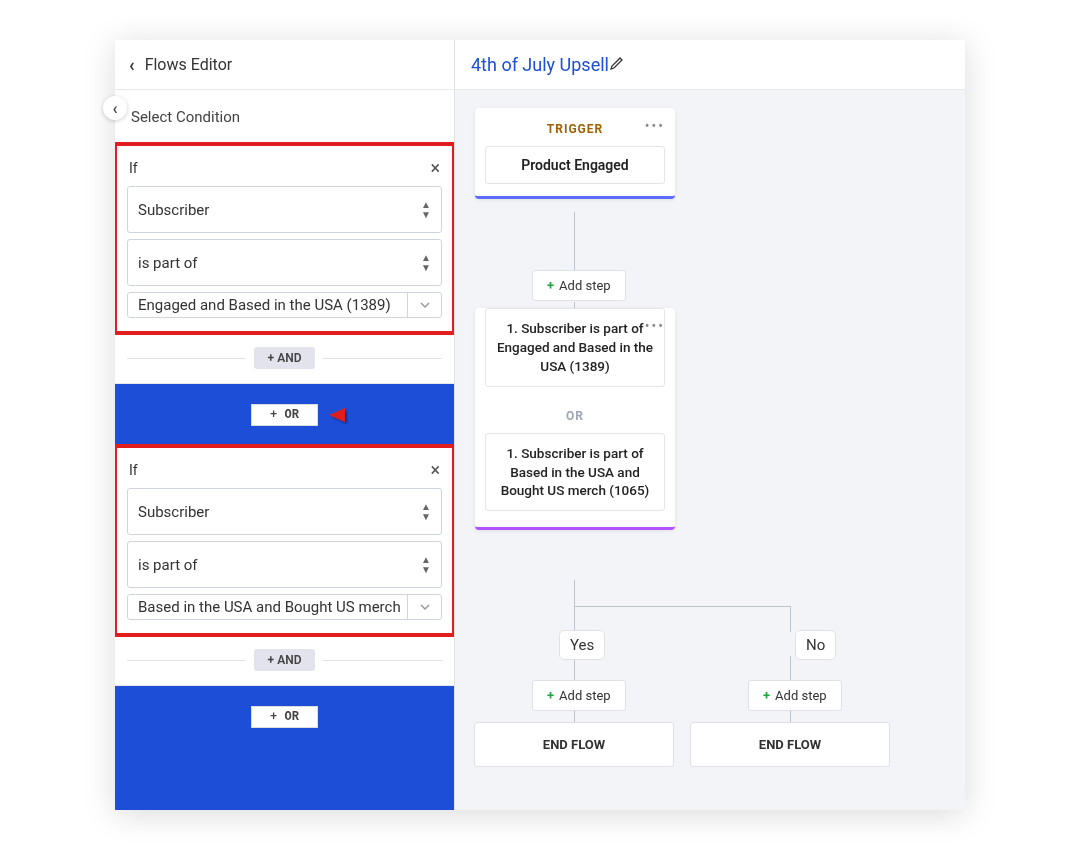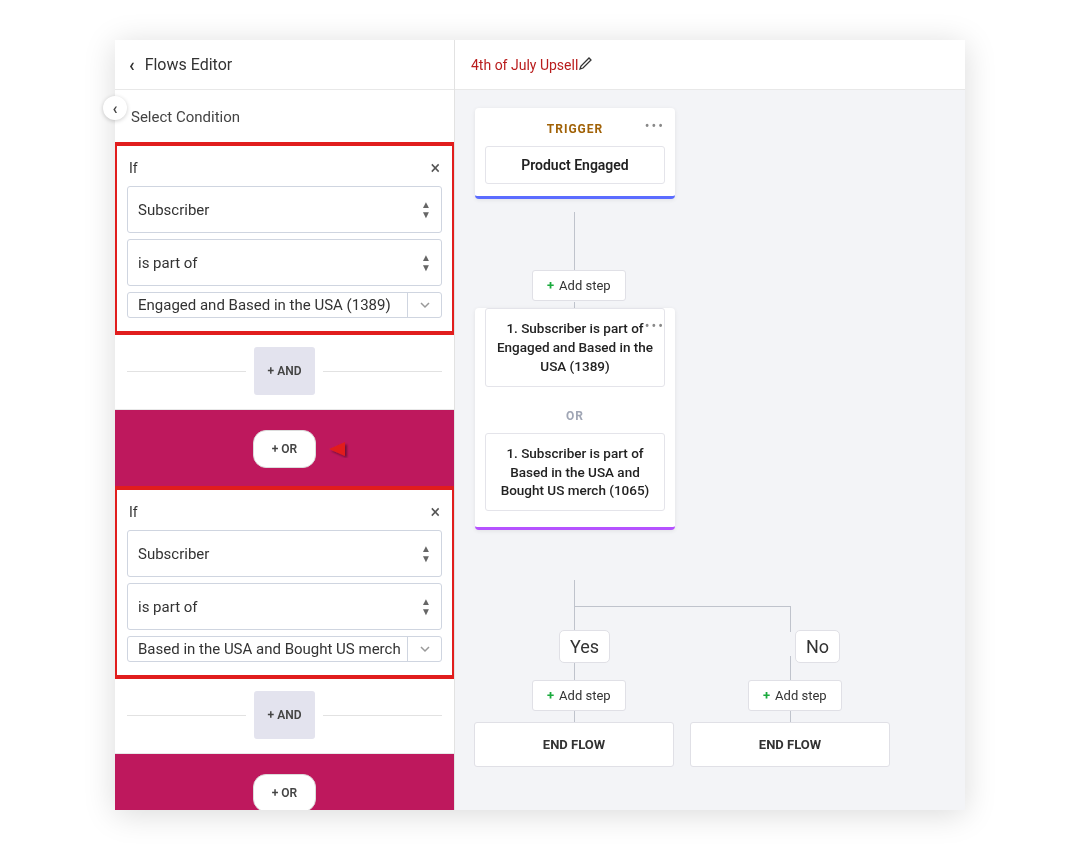--- a/index.html
+++ b/index.html
@@ -35,22 +35,22 @@
     padding: 0 14px;
     border-bottom: 1px solid #e8e8e8;
     gap: 10px;
   }
   .header-right {
     height: 50px;
     display: flex;
     align-items: center;
     padding: 0 16px;
     border-bottom: 1px solid #e8e8e8;
-    font-size: 14px;
-    color: #b91c1c;
+    font-size: 18px;
+    color: #1d4ed8;
   }
   .chev-left {
     font-size: 18px;
     font-weight: bold;
   }
   .collapse-knob {
     position: absolute;
     top: 56px;
     left: -12px;
     width: 24px;
@@ -60,21 +60,21 @@
     box-shadow: 0 1px 4px rgba(0,0,0,0.2);
     display: flex;
     align-items: center;
     justify-content: center;
     font-weight: bold;
     color: #444;
     z-index: 5;
   }
   .left-body {
     flex: 1;
-    background: #be185d;
+    background: #1d4ed8;
     overflow: hidden;
   }
   .select-cond {
     background: #fff;
     padding: 18px 16px;
     font-size: 15px;
     color: #444;
   }
   .cond-group {
     background: #fff;
@@ -147,41 +147,42 @@
     display: flex;
     align-items: center;
     padding: 14px 12px;
     background: #fff;
     border-bottom: 1px solid #e8e8e8;
   }
   .and-row .line { flex: 1; height: 1px; background: #e2e2e2; }
   .and-btn {
     background: #e3e3ee;
     border-radius: 3px;
-    padding: 17px 14px;
+    padding: 4px 14px;
     font-size: 12px;
     font-weight: 600;
     color: #444;
     margin: 0 8px;
   }
   .or-row {
     display: flex;
     justify-content: center;
     padding: 20px 0;
     position: relative;
     align-items: center;
   }
   .or-btn {
     background: #fff;
     border: 1px solid #dcdcdc;
-    border-radius: 13px;
-    padding: 11px 18px;
+    border-radius: 0;
+    padding: 3px 18px;
     font-size: 12px;
     font-weight: 600;
     color: #444;
+    font-family: Liberation Mono, monospace;
   }
   .arrow {
     position: absolute;
     left: calc(50% + 42px);
     top: 50%;
     transform: translateY(-50%);
   }
   .arrow svg { display: block; }
 
   
@@ -264,21 +265,21 @@
     color: #333;
     text-align: center;
     width: 200px;
   }
   .badge {
     position: absolute;
     background: #fff;
     border: 1px solid #e0e0e6;
     border-radius: 5px;
     padding: 5px 10px;
-    font-size: 18px;
+    font-size: 15px;
     color: #333;
   }
   
   .line-v { position: absolute; width: 1px; background: #bfc3cc; }
   .line-h { position: absolute; height: 1px; background: #bfc3cc; }
 </style>
 </head>
 <body>
 
 <div class="app">

